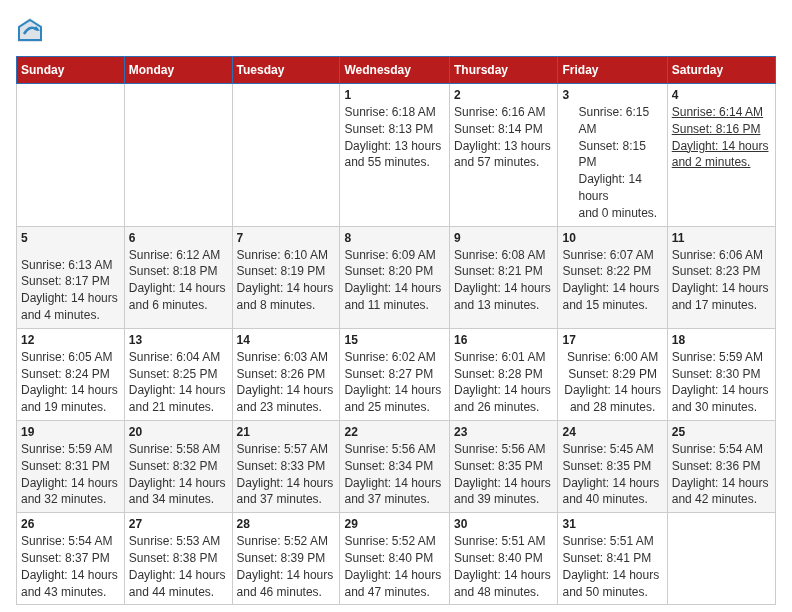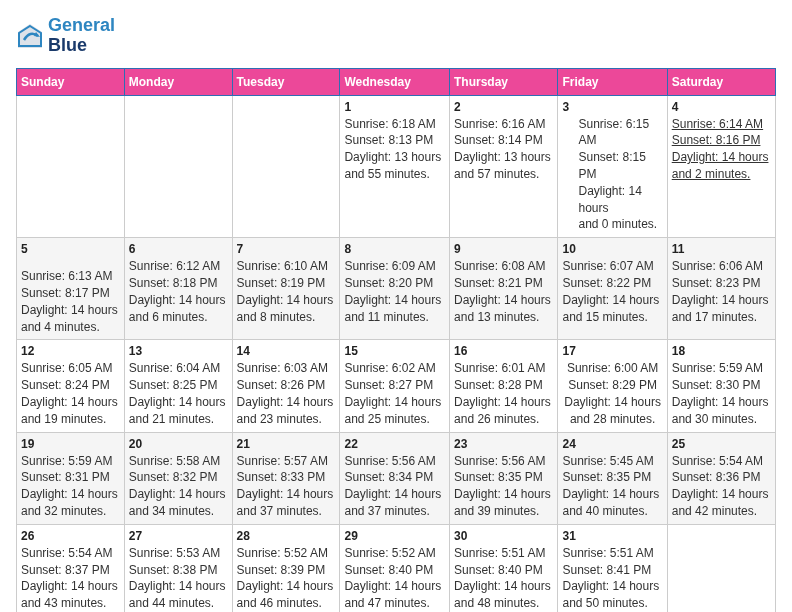--- a/index.html
+++ b/index.html
@@ -45,21 +45,21 @@
     .location {
       font-size: 14px;
       color: #444;
     }
     table {
       width: 100%;
       border-collapse: collapse;
       font-size: 11px;
     }
     thead th {
-      background-color: #ec4899;
+      background-color: #b91c1c;
       color: #fff;
       padding: 6px 4px;
       text-align: left;
       font-size: 12px;
       font-weight: bold;
       border: 1px solid #2e6db4;
     }
     tbody td {
       border: 1px solid #ccc;
       vertical-align: top;
@@ -94,25 +94,20 @@
 
 <div class="header">
   <div class="logo">
     <svg class="logo-icon" viewBox="0 0 28 28">
       <rect x="0" y="0" width="28" height="28" fill="none"></rect>
       <polygon points="14,2 26,10 26,26 2,26 2,10" fill="#1a3a6b" opacity="0.15"></polygon>
       <polygon points="14,4 25,11 25,24 3,24 3,11" fill="none" stroke="#2e86c1" stroke-width="2"></polygon>
       <path d="M8,18 Q14,8 22,14" stroke="#2e86c1" stroke-width="2.5" fill="none"></path>
       <polygon points="20,10 24,15 18,14" fill="#2e86c1"></polygon>
     </svg>
-    <div>
-      <div class="logo-text">
-        <span>General</span><br><span style="color:#1a3a6b">Blue</span>
-      </div>
-    </div>
   </div>
   <div class="title-block">
     <div class="month-title"></div>
     <div class="location"></div>
   </div>
 </div>
 
 <table>
   <thead>
     <tr id="header-row">

